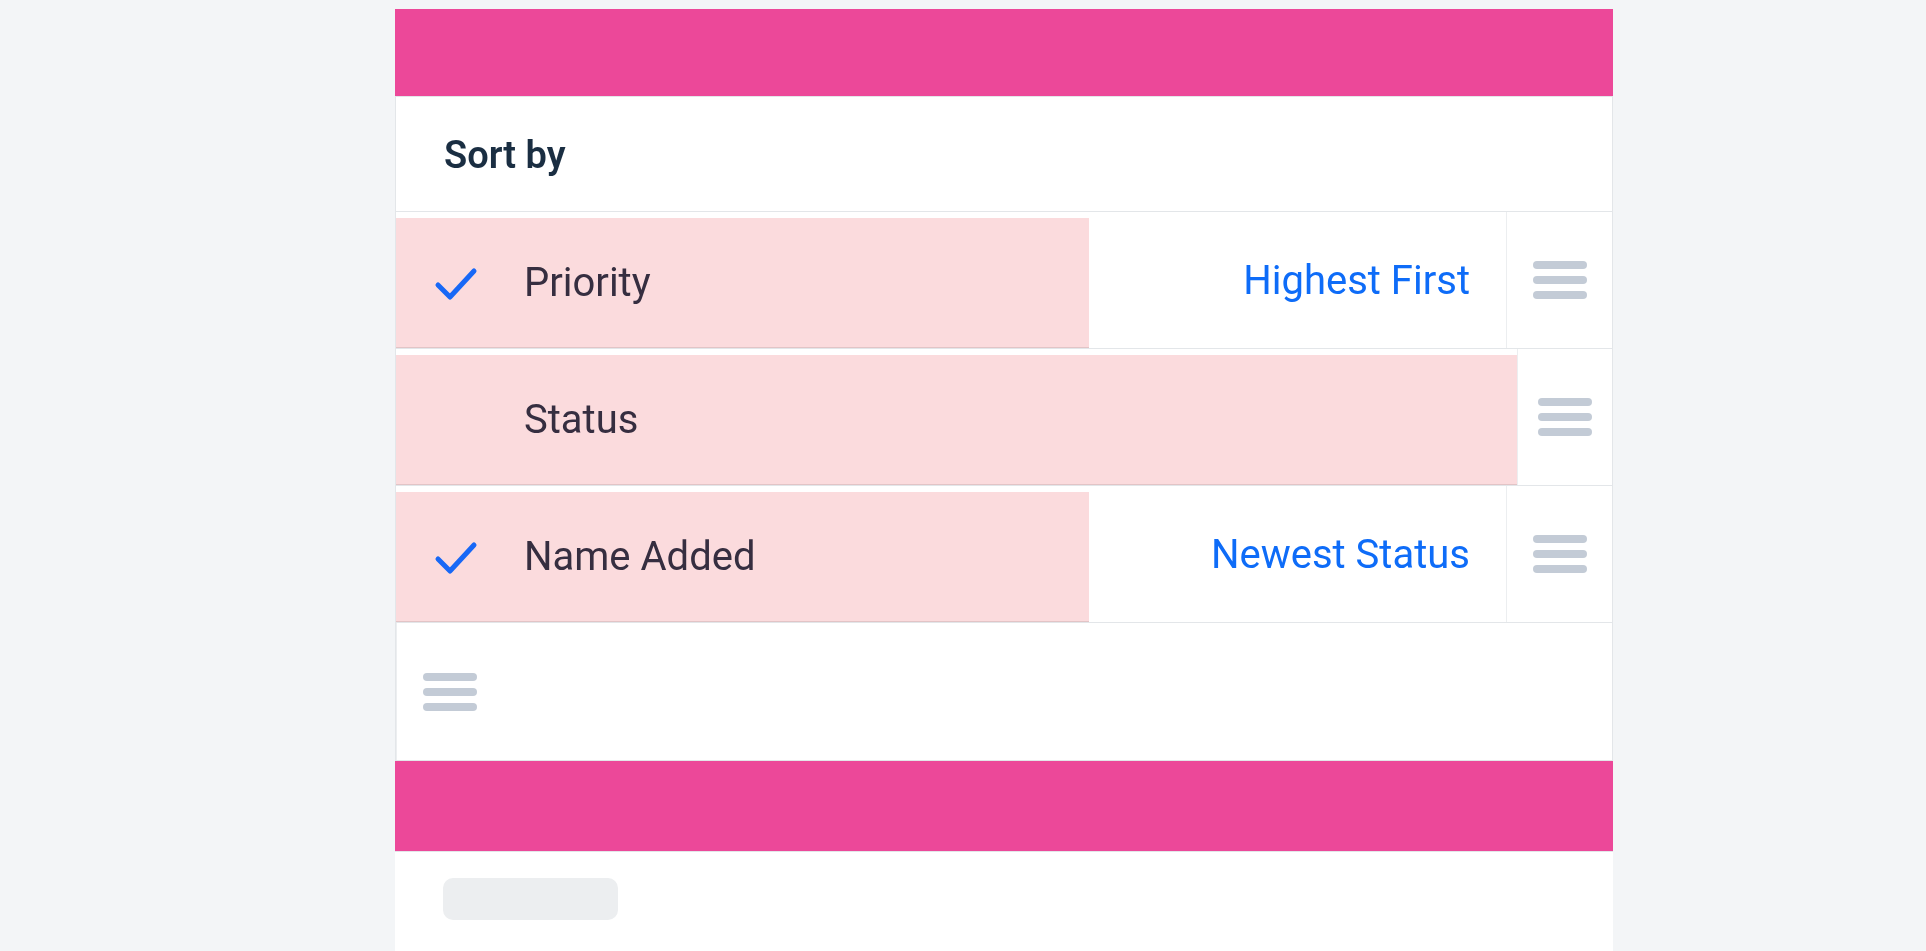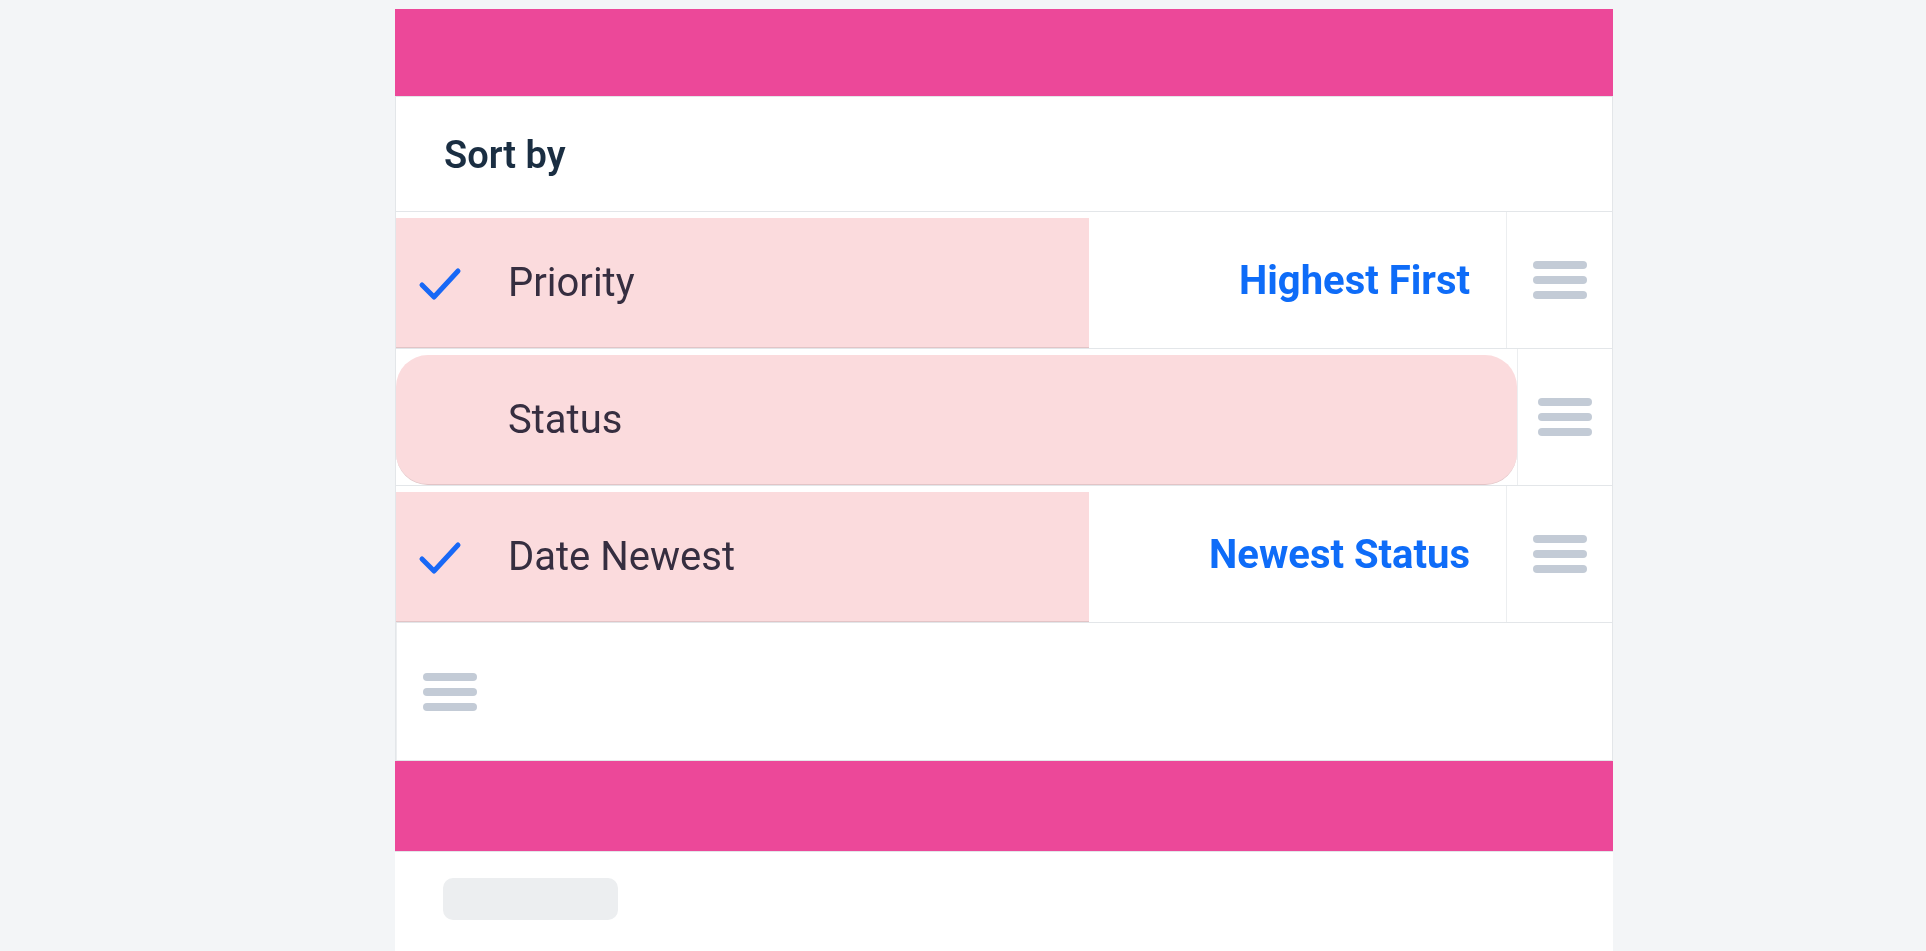--- a/index.html
+++ b/index.html
@@ -49,29 +49,28 @@
       background: #ffffff;
     }
     
     .sort-row:last-child {
       border-bottom: none;
     }
     
     .toggle-area {
       display: flex;
       align-items: center;
-      padding-left: 20px;
+      padding-left: 36px;
       background: #fbdbdd;
       border-bottom: 1px solid #e2c4c6;
       margin-top: 6px;
     }
     
     .toggle-area.wide {
       width: 1246px;
-      border-radius: 32px;
     }
     
     .toggle-area.narrow {
       width: 693px;
     }
     
     .check-wrapper {
       width: 56px;
       display: flex;
       align-items: center;
@@ -100,21 +99,21 @@
       display: flex;
       align-items: center;
       justify-content: flex-end;
       padding-right: 36px;
       background: #ffffff;
     }
     
     .order-text {
       font-size: 40px;
       color: #0e6cf8;
-      font-weight: 700;
+      font-weight: 400;
     }
     
     .drag-area {
       width: 106px;
       display: flex;
       align-items: center;
       justify-content: center;
       background: #ffffff;
       border-left: 1px solid #eceef0;
     }
@@ -192,21 +191,21 @@
       </div>
     </div>
 
     <div class="sort-row">
       <div class="toggle-area narrow">
         <div class="check-wrapper">
           <svg class="check-icon" viewBox="0 0 48 48">
             <path d="M 6 26 L 18 38 L 42 12"></path>
           </svg>
         </div>
-        <div class="sort-label">Date Newest</div>
+        <div class="sort-label">Name Added</div>
       </div>
       <div class="order-area">
         <span class="order-text">Newest Status</span>
       </div>
       <div class="drag-area">
         <div class="drag-icon">
           <div class="drag-line"></div>
           <div class="drag-line"></div>
           <div class="drag-line"></div>
         </div>

